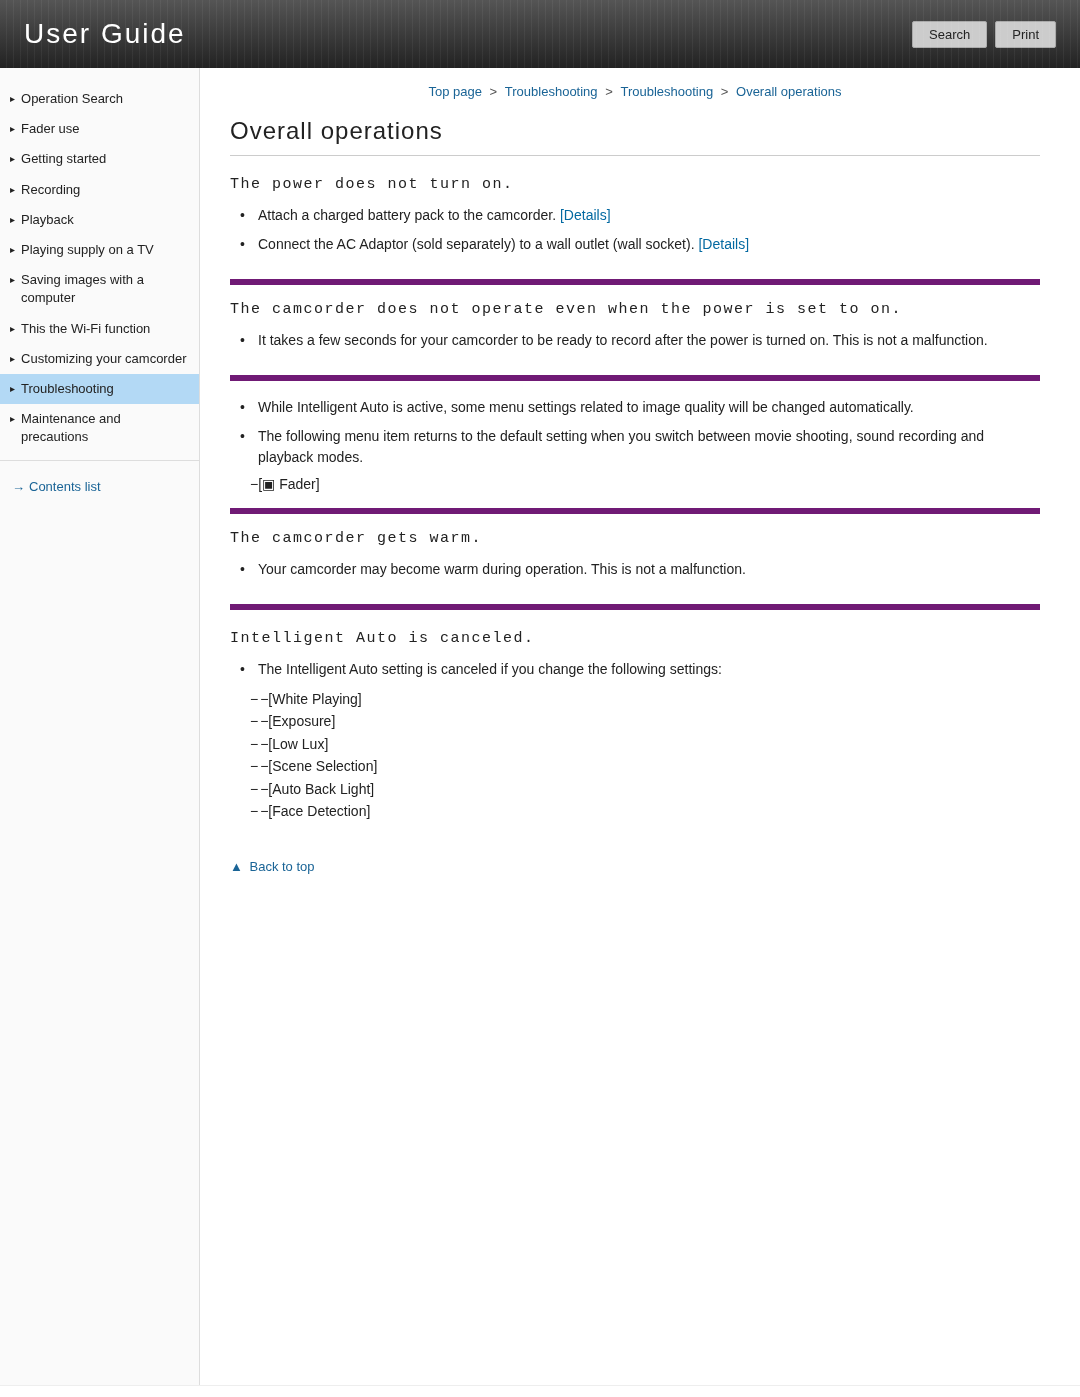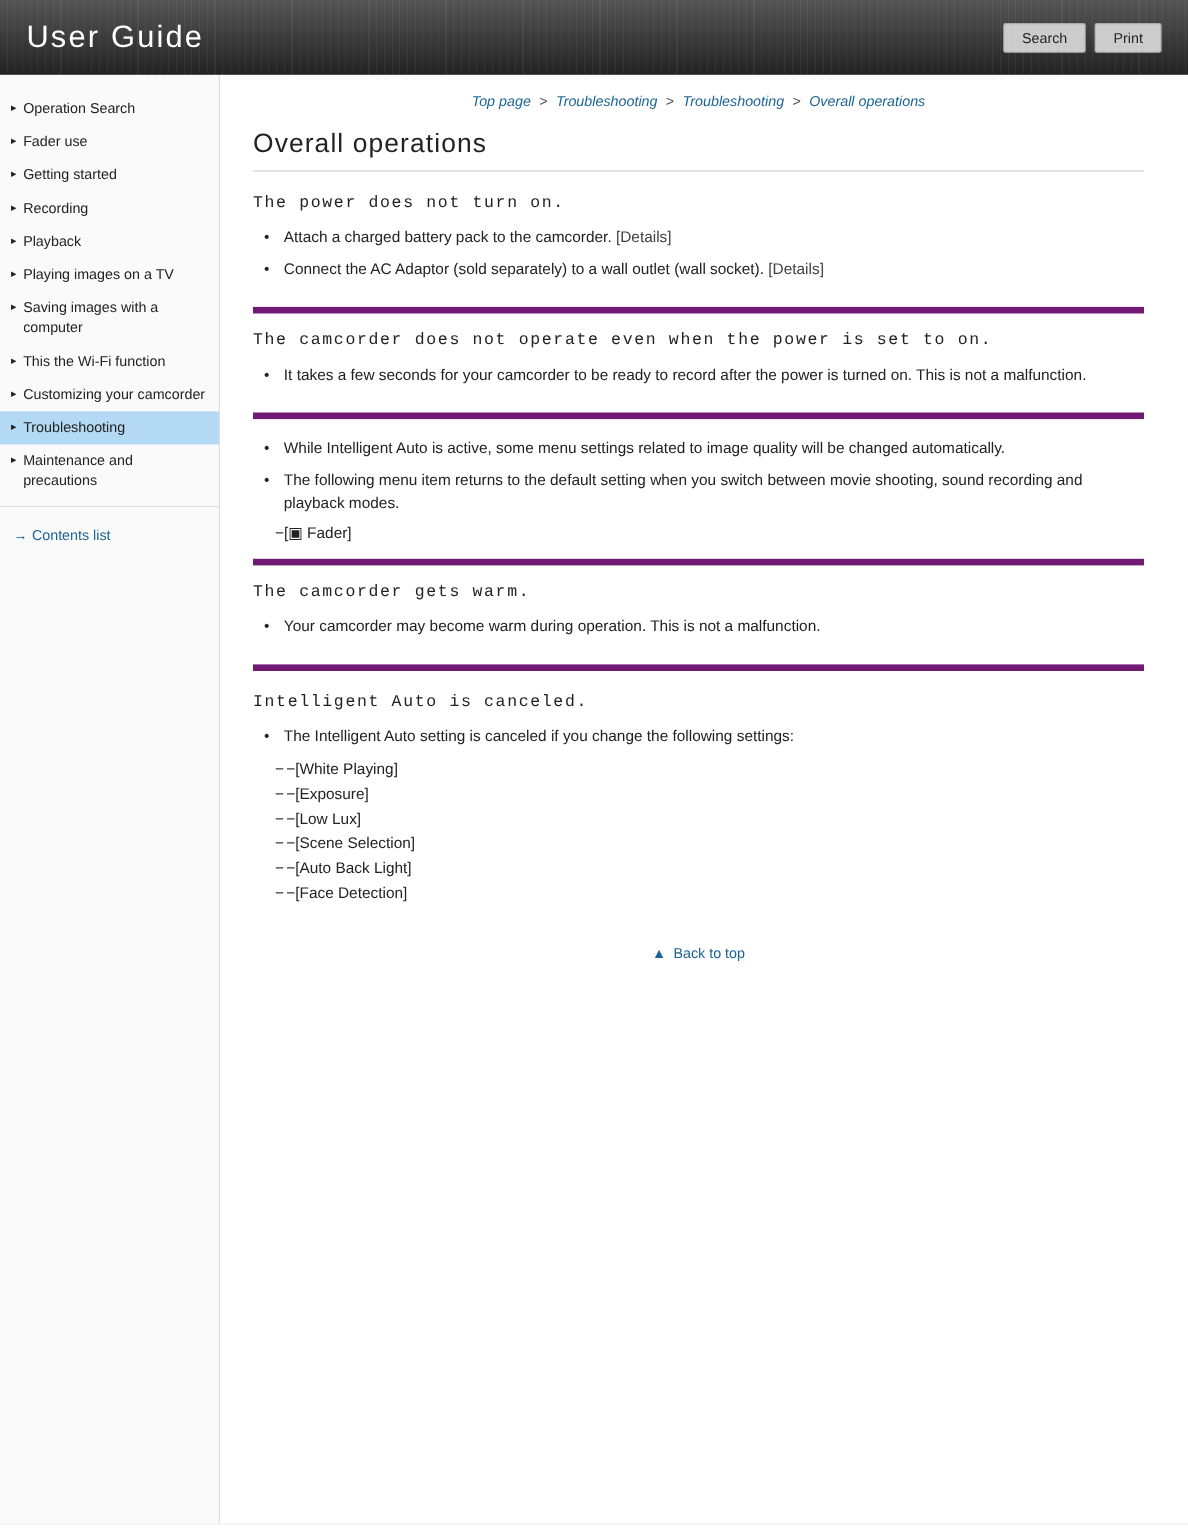--- a/index.html
+++ b/index.html
@@ -115,21 +115,20 @@
     
     .breadcrumb {
       color: #1a6496;
       font-size: 13px;
       margin-bottom: 18px;
       text-align: center;
     }
     .breadcrumb a {
       color: #1a6496;
       text-decoration: none;
-      font-style: italic;
     }
     .breadcrumb-sep { color: #555; margin: 0 4px; }
 
     
     .page-title {
       font-size: 24px;
       font-weight: normal;
       letter-spacing: 1px;
       border-bottom: 1px solid #ccc;
       padding-bottom: 10px;
@@ -164,21 +163,21 @@
       line-height: 1.5;
       font-size: 14px;
     }
     .bullet-list li::before {
       content: '•';
       position: absolute;
       left: 0;
       top: 0;
     }
     .link-blue {
-      color: #404040;
+      color: #0369a1;
       text-decoration: none;
       cursor: pointer;
     }
 
     .indent-list {
       list-style: none;
       padding-left: 20px;
       margin-top: 4px;
     }
     .indent-list li {
@@ -191,21 +190,21 @@
     }
 
     .fader-line {
       font-size: 14px;
       margin-top: 6px;
       padding-left: 20px;
     }
 
     
     .back-to-top-row {
-      text-align: center;
+      text-align: left;
       margin-top: 20px;
       margin-bottom: 10px;
     }
     .back-to-top {
       color: #1a6496;
       text-decoration: none;
       font-size: 13px;
     }
     .back-to-top-arrow {
       color: #1a6496;
@@ -252,21 +251,21 @@
         <div class="sidebar-item">
           <span class="sidebar-arrow">▸</span>
           <span class="sidebar-label">Recording</span>
         </div>
         <div class="sidebar-item">
           <span class="sidebar-arrow">▸</span>
           <span class="sidebar-label">Playback</span>
         </div>
         <div class="sidebar-item">
           <span class="sidebar-arrow">▸</span>
-          <span class="sidebar-label">Playing images on a TV</span>
+          <span class="sidebar-label">Playing supply on a TV</span>
         </div>
         <div class="sidebar-item">
           <span class="sidebar-arrow">▸</span>
           <span class="sidebar-label">Saving images with a computer</span>
         </div>
         <div class="sidebar-item">
           <span class="sidebar-arrow">▸</span>
           <span class="sidebar-label">This the Wi-Fi function</span>
         </div>
         <div class="sidebar-item">

